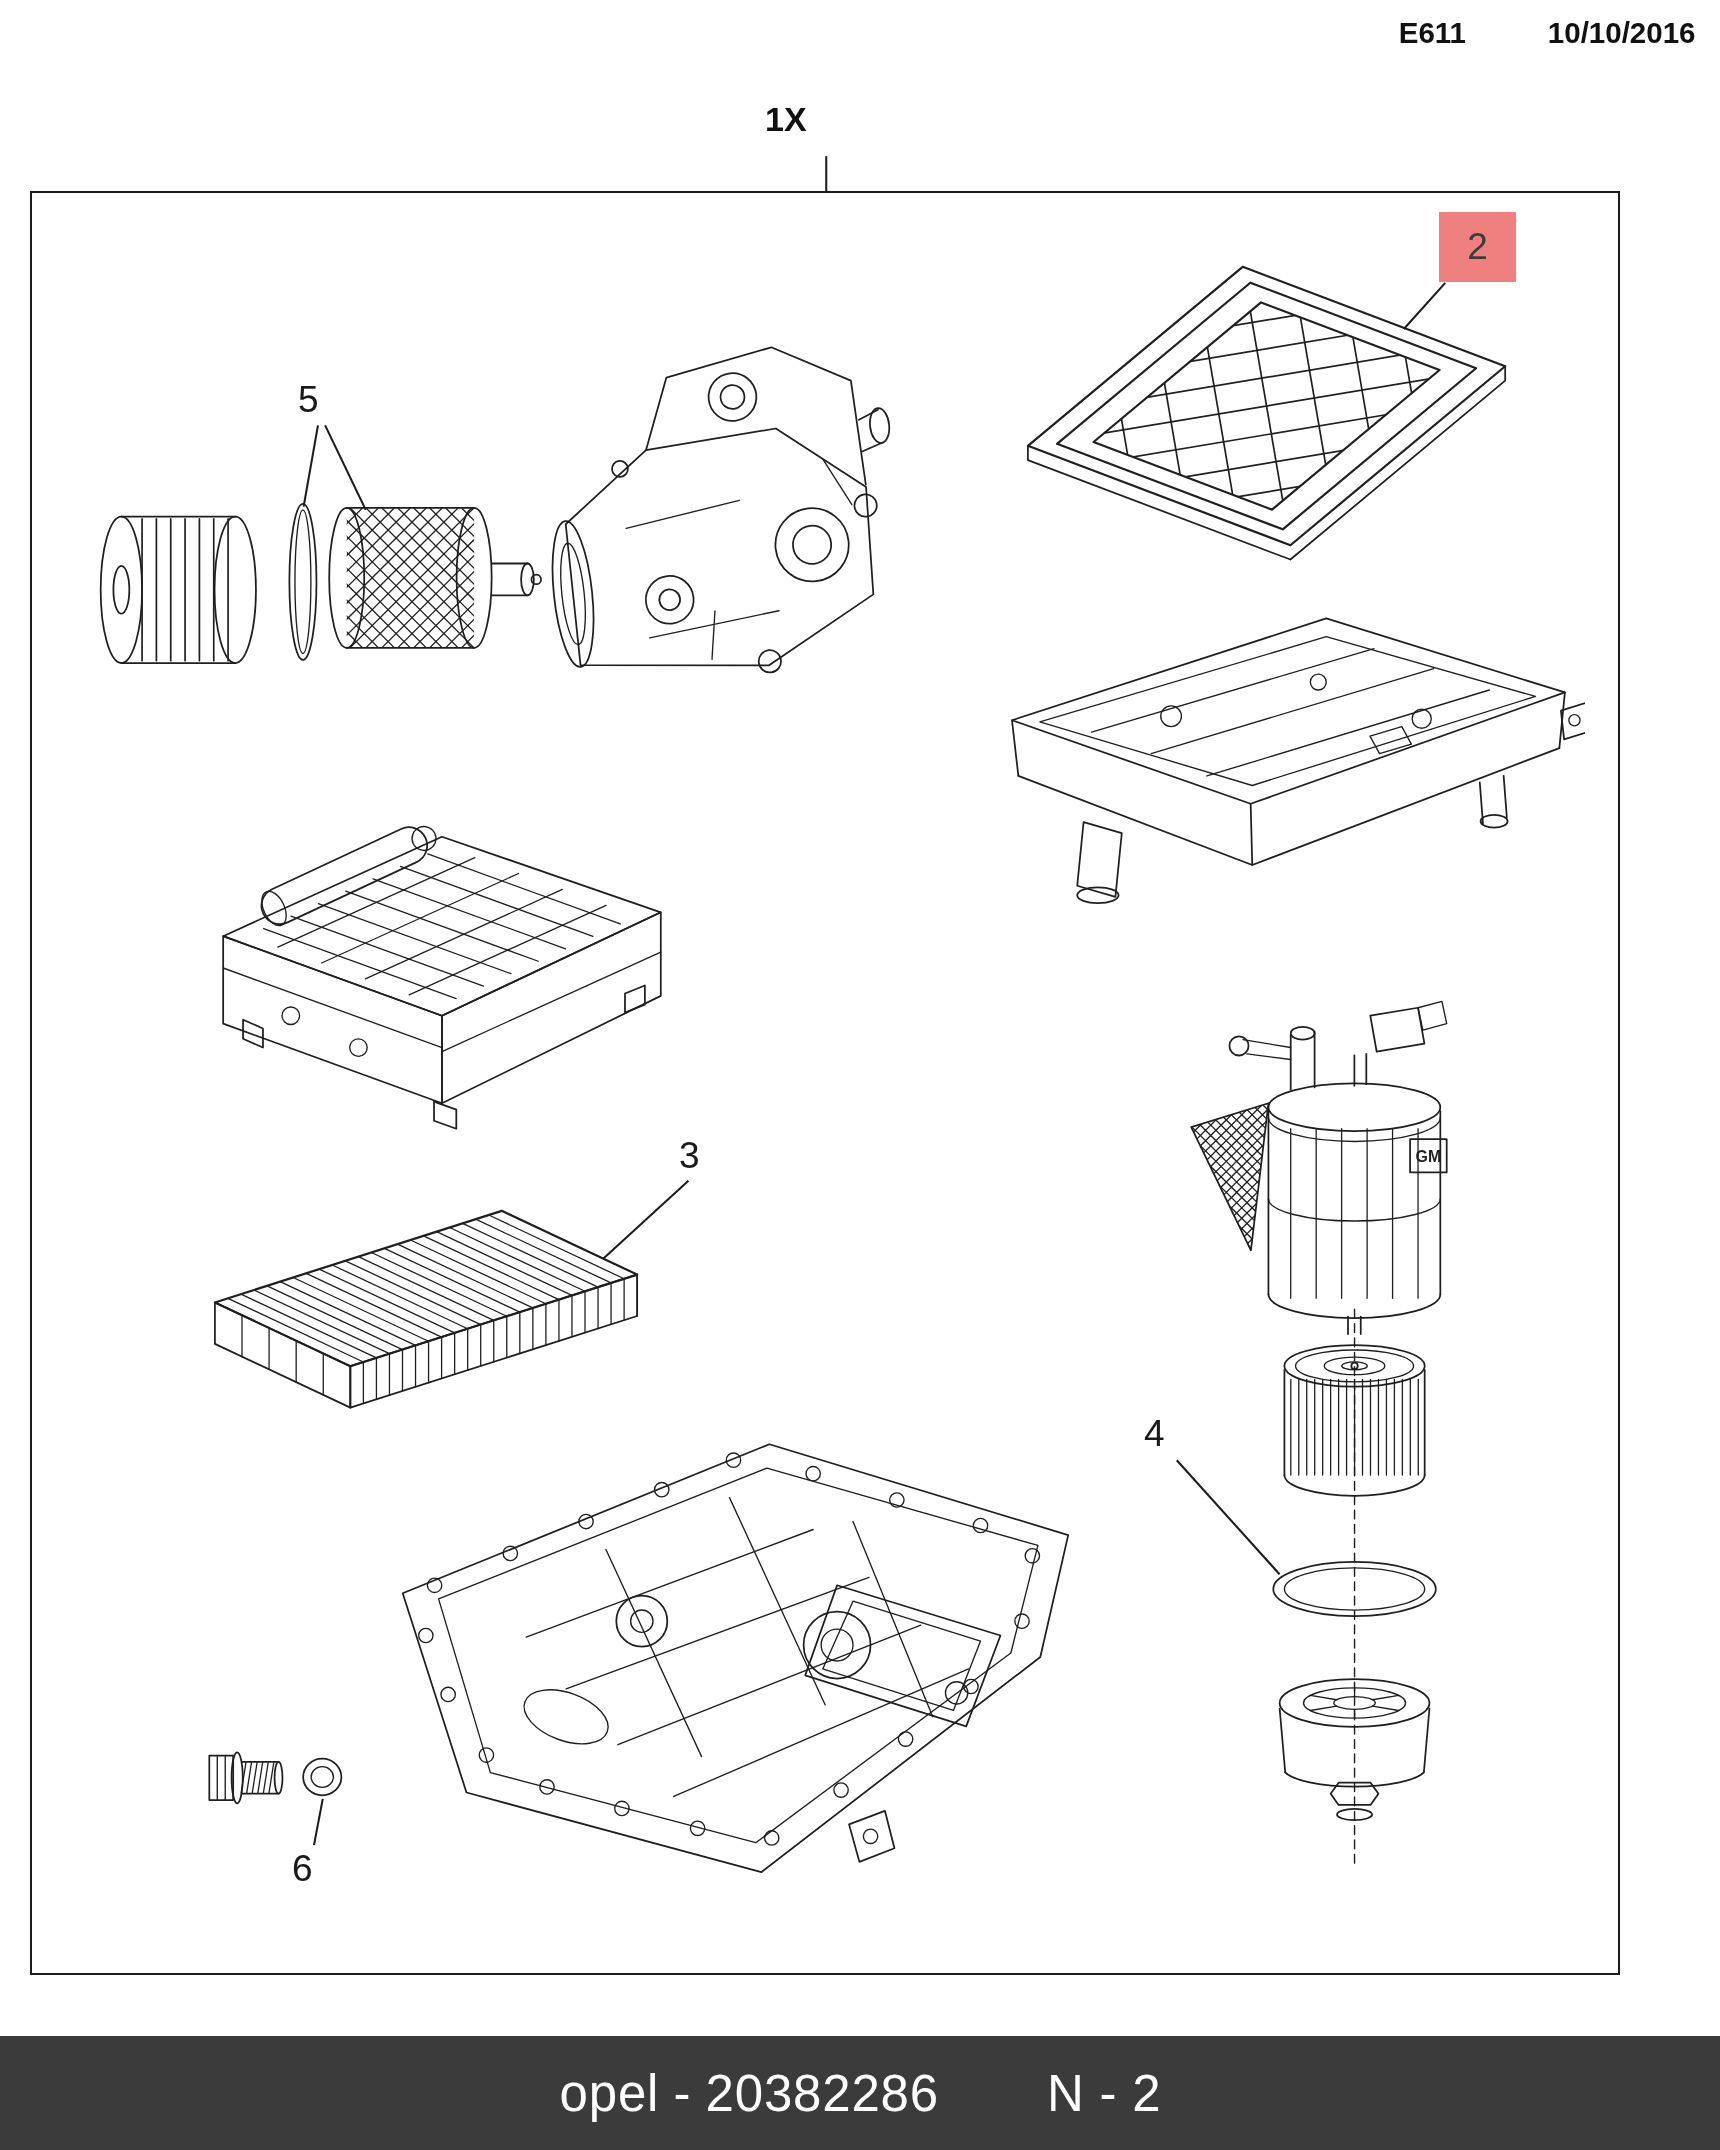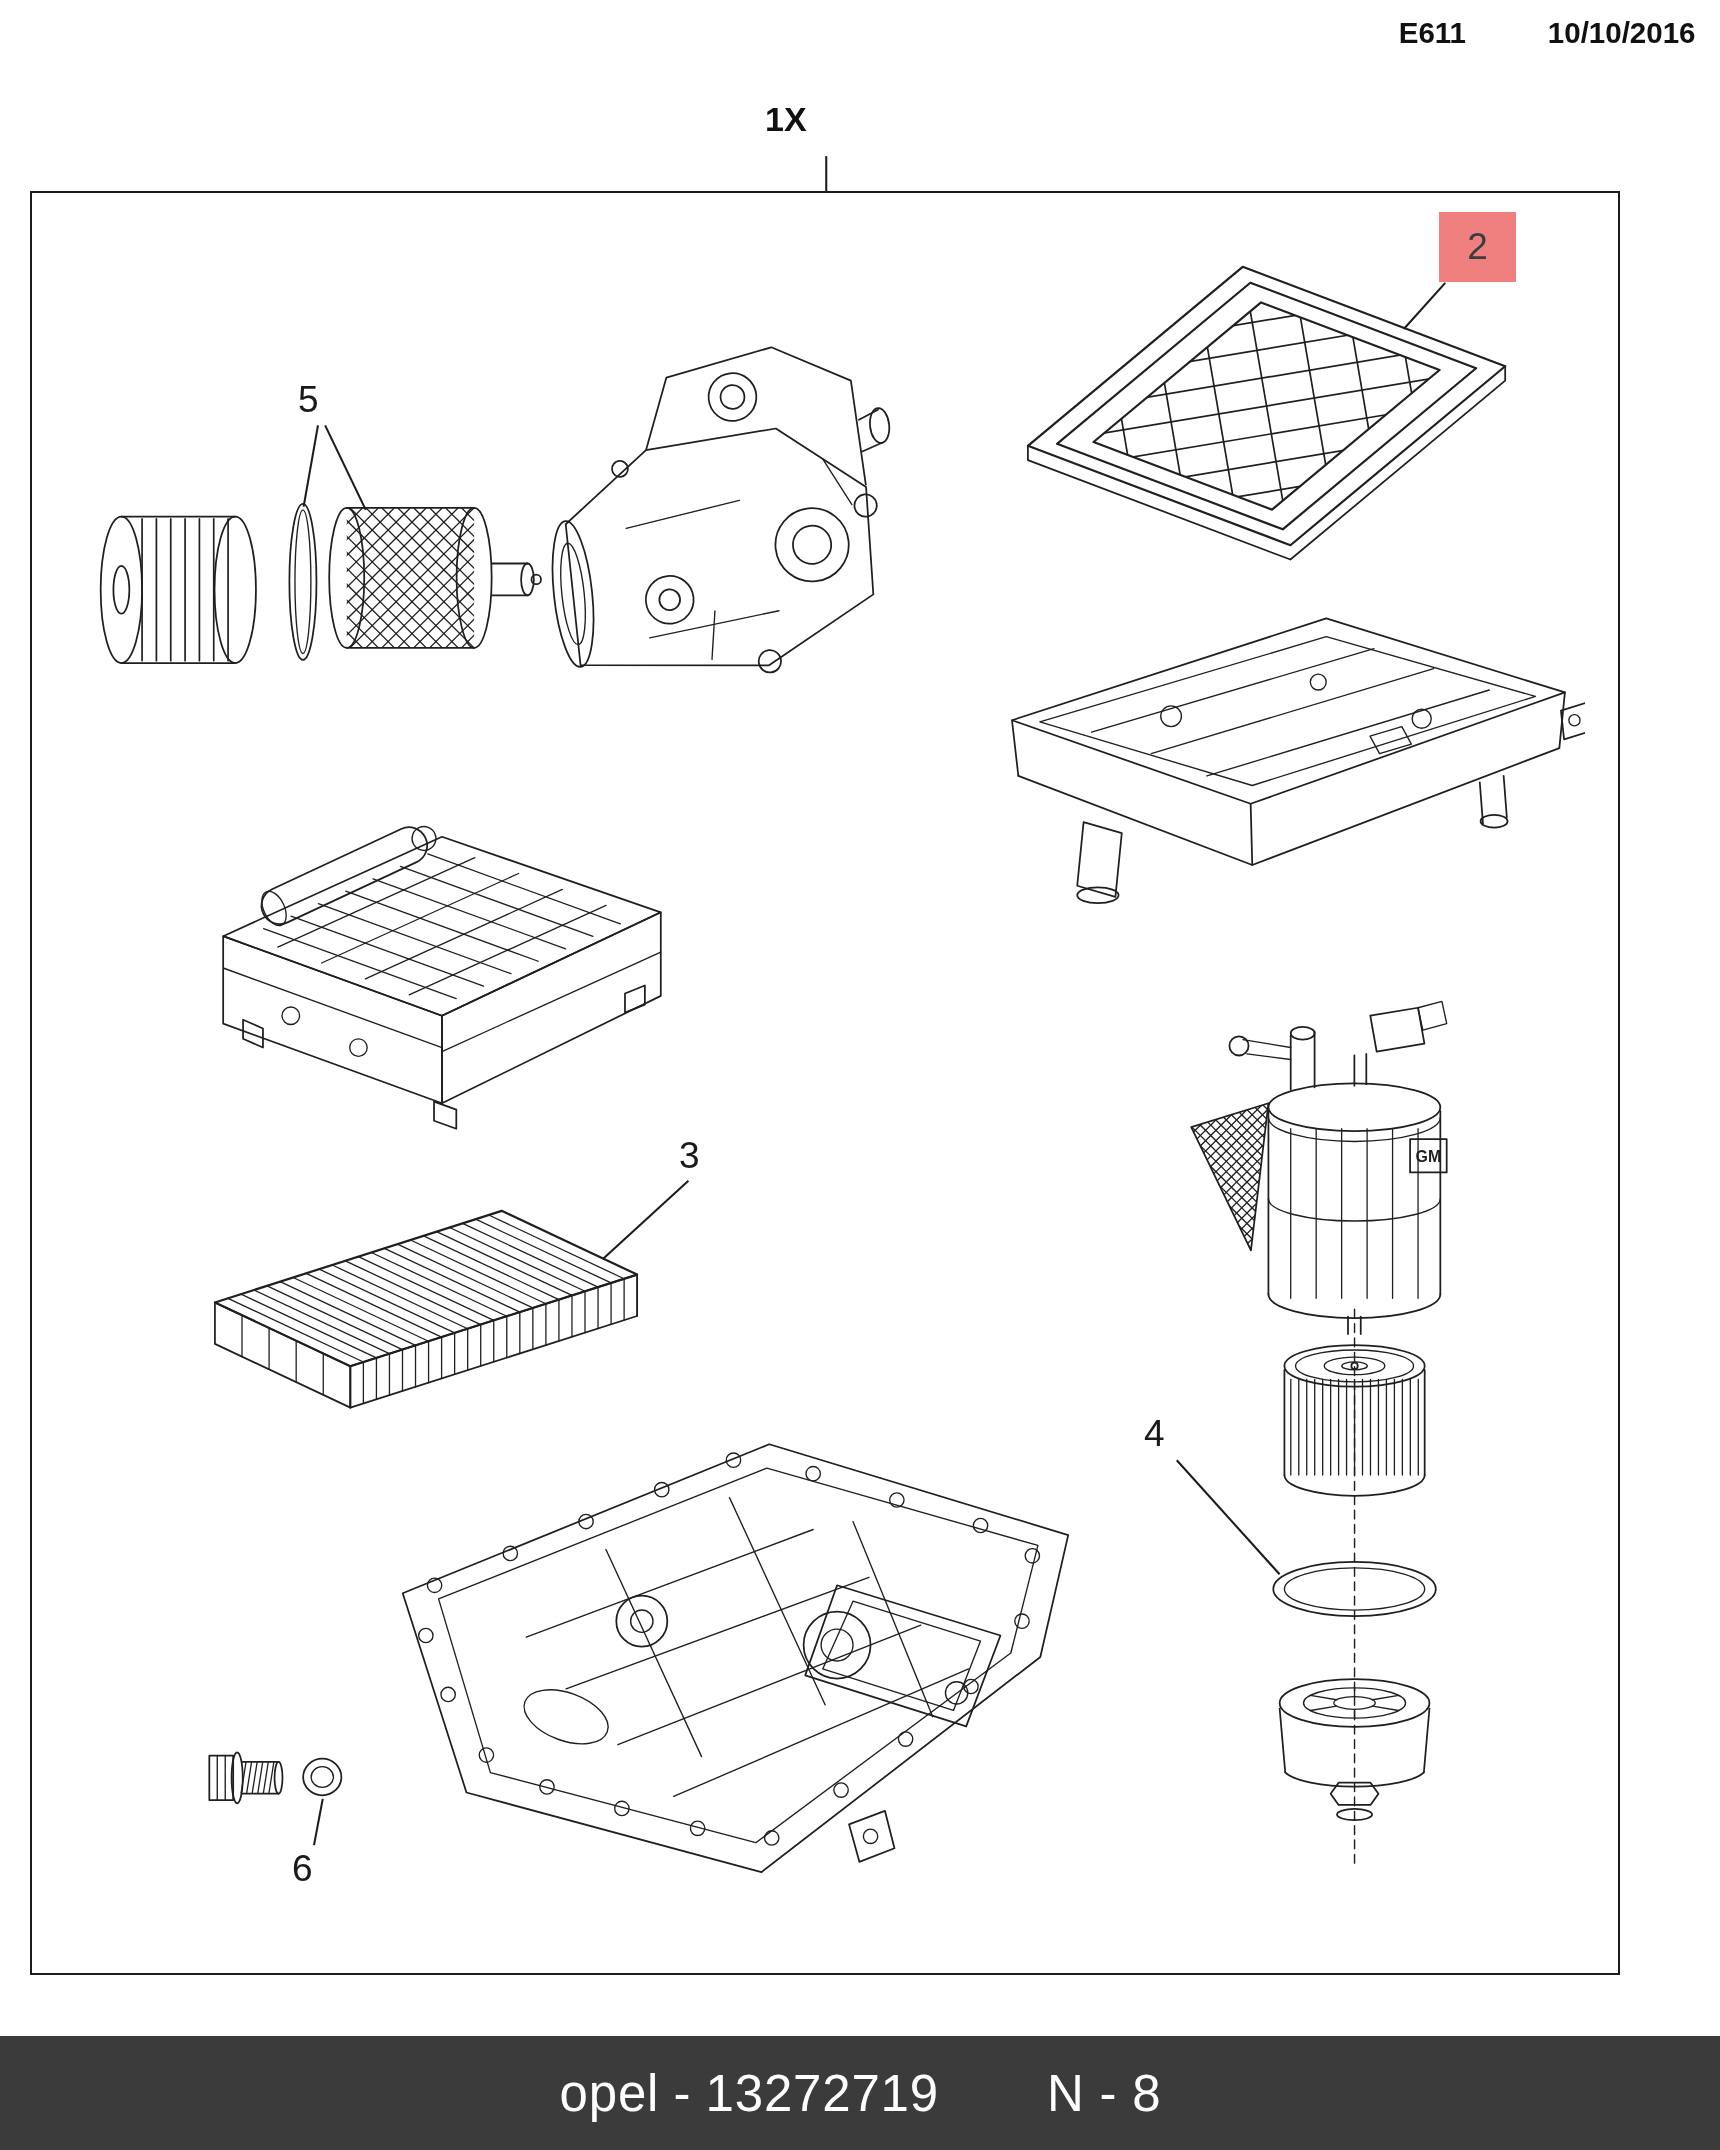--- a/index.html
+++ b/index.html
@@ -503,19 +503,19 @@
   <div class="callout-hot">2</div>
   <div class="callout" style="left:679px;top:1137px;">3</div>
   <div class="callout" style="left:1144px;top:1415px;">4</div>
   <div class="callout" style="left:298px;top:381px;">5</div>
   <div class="callout" style="left:292px;top:1850px;">6</div>
 
   <div class="footer">
     <span class="grp">
       <span>opel</span>
       <span>-</span>
-      <span>13272719</span>
+      <span>20382286</span>
     </span>
-    <span class="grp">N - 8</span>
+    <span class="grp">N - 2</span>
   </div>
 
 </div>
 
 
 </body></html>

